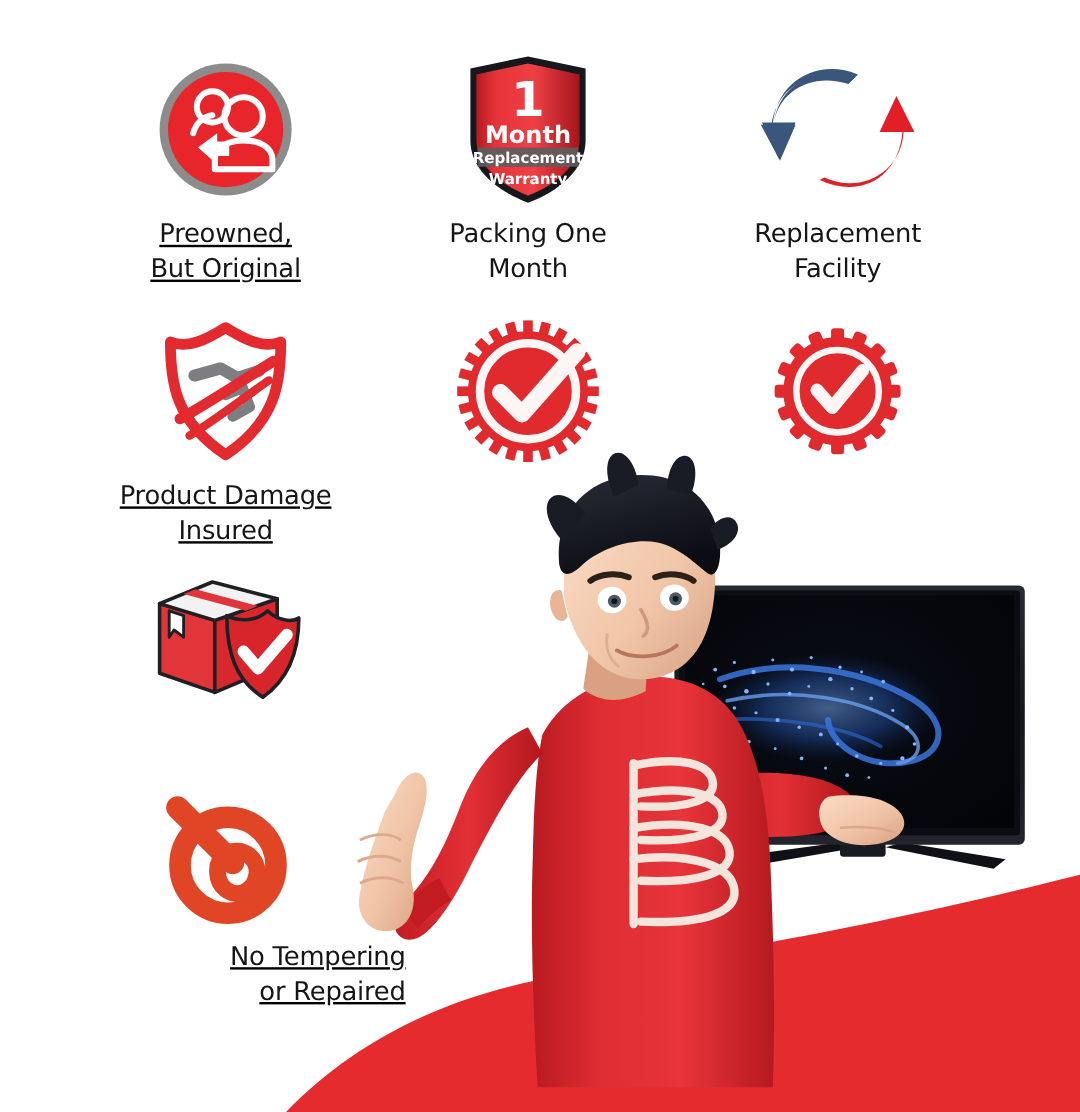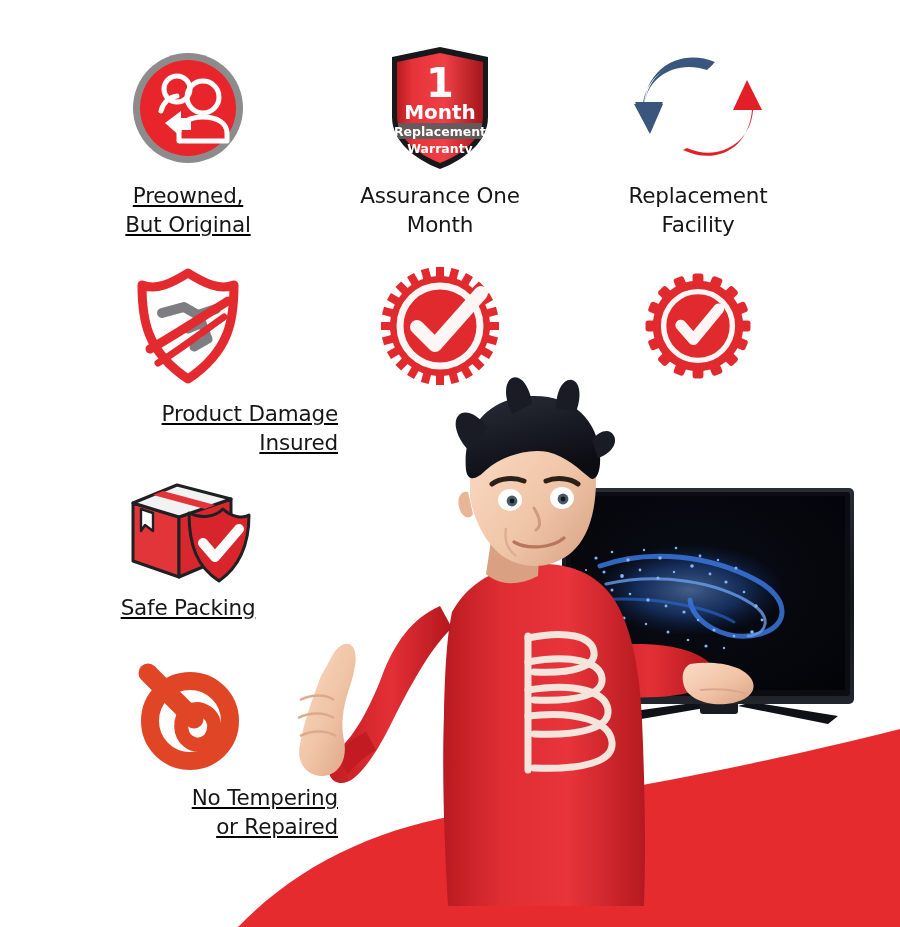--- a/index.html
+++ b/index.html
@@ -56,21 +56,21 @@
     font-size: 21.5px;
     line-height: 1.33;
     color: #161616;
     font-weight: 400;
     letter-spacing: -0.2px;
     white-space: pre-line;
   }
 
   
   .r1 { top: 34px; }
-  .r2 { top: 252px; text-align: right; }
+  .r2 { top: 252px; }
   .r3 { top: 462px; }
   .r4 { top: 652px; text-align: right; }
 
   .c1 { left: 38px; text-decoration: underline; }
   .c2 { left: 290px; }
   .c3 { left: 548px; }
 
   .feature.r3.c1 .icon-wrap { height: 132px; }
   .feature.r4.c1 .icon-wrap { height: 132px; }
 
@@ -302,21 +302,21 @@
 
           <text x="58" y="54" text-anchor="middle" font-family="'DejaVu Sans','Liberation Sans',sans-serif" font-size="40" font-weight="bold" fill="#ffffff">1</text>
 
           <text x="58" y="76" text-anchor="middle" font-family="'DejaVu Sans','Liberation Sans',sans-serif" font-size="20" font-weight="bold" fill="#ffffff">Month</text>
 
           <path d="M16,80 L100,80 L100,96 L16,96 Z" fill="#5d5d5d" opacity="0.92"></path>
           <text x="58" y="93" text-anchor="middle" font-family="'DejaVu Sans','Liberation Sans',sans-serif" font-size="12.5" font-weight="bold" fill="#ffffff">Replacement</text>
           <text x="58" y="110" text-anchor="middle" font-family="'DejaVu Sans','Liberation Sans',sans-serif" font-size="12.5" font-weight="bold" fill="#ffffff">Warranty</text>
         </svg>
       </div>
-      <div class="feature-label">Assurance One
+      <div class="feature-label">Packing One
 Month</div>
     </div>
 
     <div class="feature r1 c3">
       <div class="icon-wrap">
         <svg width="130" height="120" viewBox="0 0 130 120">
 
           <path d="M74,22 C44,12 16,28 12,54 L30,54 L16,84 L2,54 L12,54
                    C16,24 46,4 80,16 Z" fill="#3a567c"></path>
           <path d="M76,20 C46,6 14,24 10,56 L30,56 L17,86 L1,56 L11,56
@@ -440,21 +440,20 @@
           <path d="M10,34 L54,16 L108,30 L56,48 Z" fill="#f2f2f2" stroke="#1f2024" stroke-width="3" stroke-linejoin="round"></path>
 
           <path d="M40,22 L92,36 L82,40 L30,26 Z" fill="#e1353a"></path>
           <path d="M18,40 L30,44 L30,62 L22,56 L18,62 Z" fill="#ffffff" stroke="#1f2024" stroke-width="2.4" stroke-linejoin="round"></path>
 
           <path d="M66,44 C78,50 92,48 100,40 C108,48 120,50 126,46
                    C126,76 116,98 96,112 C74,98 66,76 66,44 Z" fill="#d8252b" stroke="#1f2024" stroke-width="3" stroke-linejoin="round"></path>
           <path d="M80,74 L92,88 L116,60" fill="none" stroke="#ffffff" stroke-width="10" stroke-linecap="round" stroke-linejoin="round"></path>
         </svg>
       </div>
-      <div class="feature-label">Safe Packing</div>
     </div>
 
     <div class="feature r4 c1">
       <div class="icon-wrap">
         <svg width="120" height="118" viewBox="0 0 120 118">
           <circle cx="62" cy="62" r="40" fill="none" stroke="#e04526" stroke-width="18"></circle>
 
           <path d="M20,14 L66,60" fill="none" stroke="#e04526" stroke-width="19" stroke-linecap="round"></path>
 
           <path d="M60,52 C74,46 88,56 86,70 C84,84 70,90 60,82

